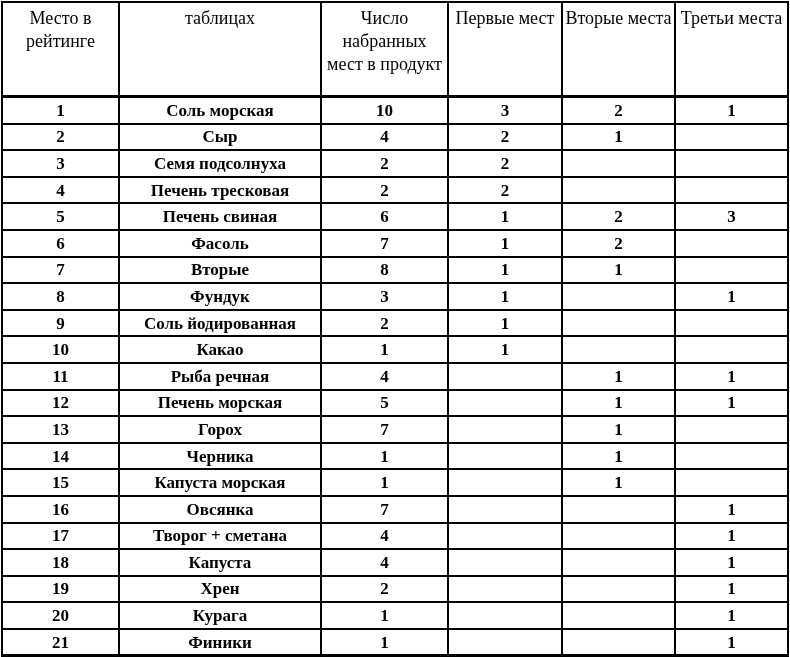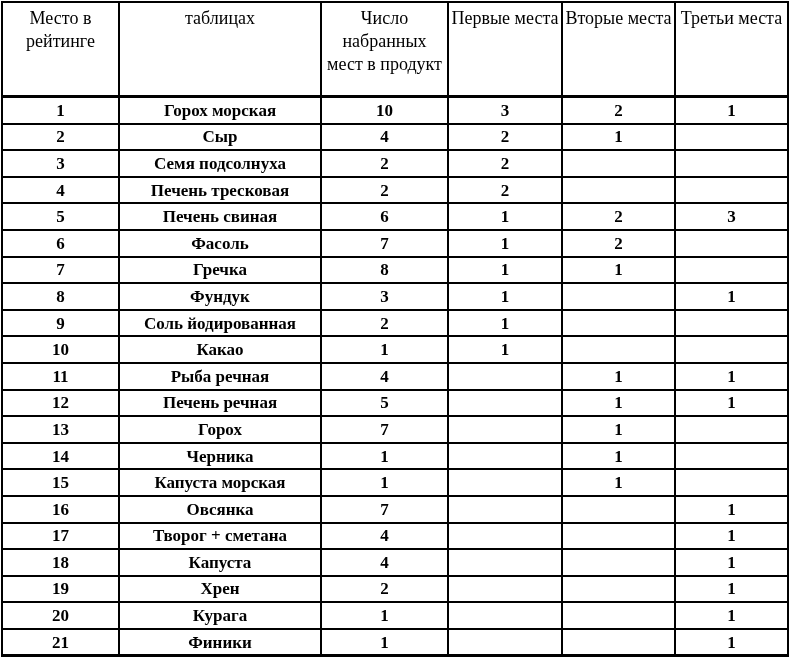--- a/index.html
+++ b/index.html
@@ -61,29 +61,29 @@
       <col style="width:127px">
       <col style="width:114px">
       <col style="width:113px">
       <col style="width:113px">
     </colgroup>
     <thead>
       <tr>
         <th>Место в рейтинге</th>
         <th>таблицах</th>
         <th>Число набранных мест в продукт</th>
-        <th>Первые места</th>
+        <th>Первые мест</th>
         <th>Вторые места</th>
         <th>Третьи места</th>
       </tr>
     </thead>
     <tbody>
         <tr>
           <td>1</td>
-          <td>Горох морская</td>
+          <td>Соль морская</td>
           <td>10</td>
           <td>3</td>
           <td>2</td>
           <td>1</td>
         </tr>
         <tr>
           <td>2</td>
           <td>Сыр</td>
           <td>4</td>
           <td>2</td>
@@ -117,21 +117,21 @@
         <tr>
           <td>6</td>
           <td>Фасоль</td>
           <td>7</td>
           <td>1</td>
           <td>2</td>
           <td></td>
         </tr>
         <tr>
           <td>7</td>
-          <td>Гречка</td>
+          <td>Вторые</td>
           <td>8</td>
           <td>1</td>
           <td>1</td>
           <td></td>
         </tr>
         <tr>
           <td>8</td>
           <td>Фундук</td>
           <td>3</td>
           <td>1</td>
@@ -157,21 +157,21 @@
         <tr>
           <td>11</td>
           <td>Рыба речная</td>
           <td>4</td>
           <td></td>
           <td>1</td>
           <td>1</td>
         </tr>
         <tr>
           <td>12</td>
-          <td>Печень речная</td>
+          <td>Печень морская</td>
           <td>5</td>
           <td></td>
           <td>1</td>
           <td>1</td>
         </tr>
         <tr>
           <td>13</td>
           <td>Горох</td>
           <td>7</td>
           <td></td>

